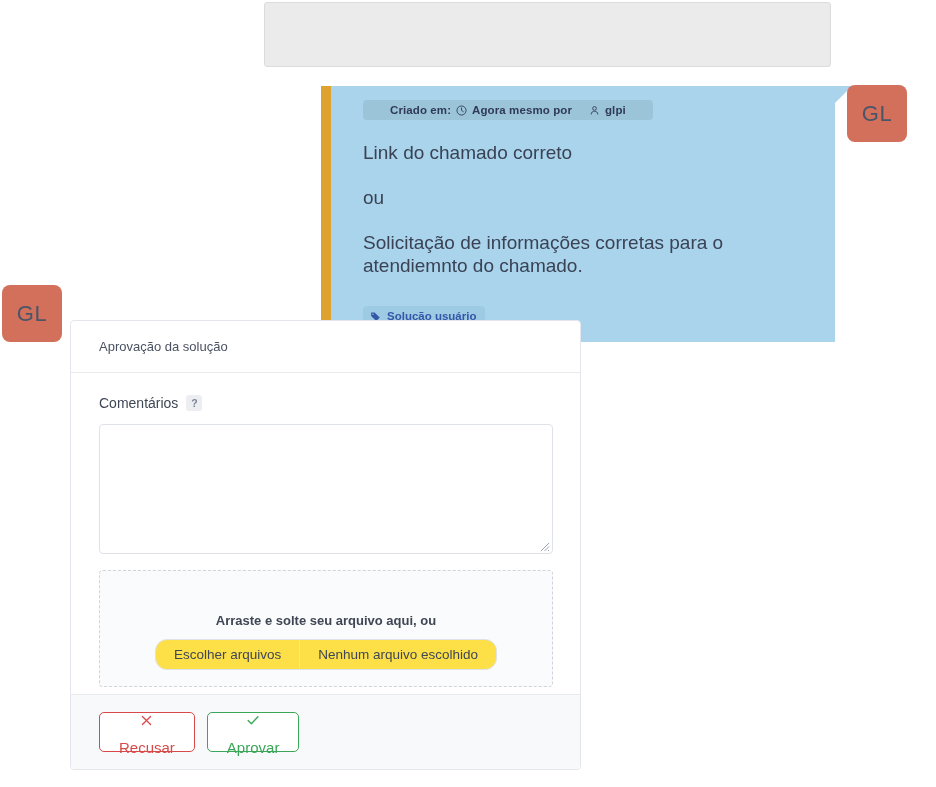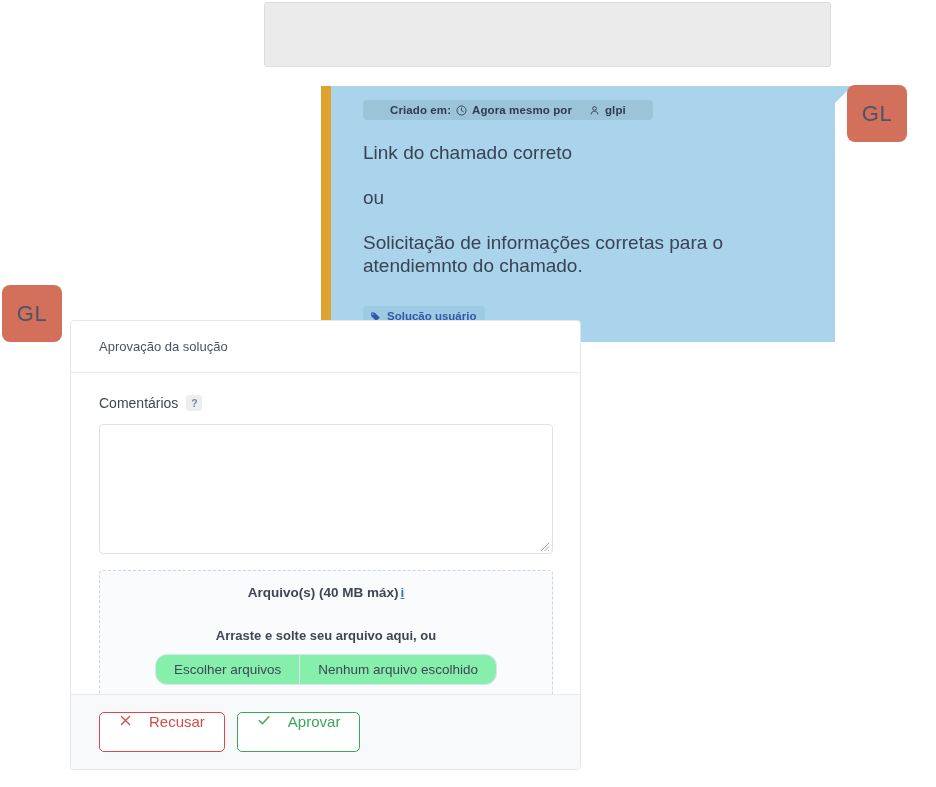--- a/index.html
+++ b/index.html
@@ -178,21 +178,21 @@
     margin-top: 28px;
     font-size: 13px;
     font-weight: bold;
     color: #3f4654;
   }
   .file-row {
     margin: 11px auto 0 auto;
     display: inline-flex;
     border: 1px solid #dfe2e8;
     border-radius: 12px;
-    background: #86efac;
+    background: #fde047;
     overflow: hidden;
   }
   .file-btn {
     padding: 7px 18px;
     font-size: 13.5px;
     color: #3f4654;
     border-right: 1px solid #dfe2e8;
     cursor: pointer;
   }
   .file-status {
@@ -207,28 +207,29 @@
     height: 75px;
     background: #f8f9fa;
     border-top: 1px solid #e8eaee;
     display: flex;
     align-items: center;
     gap: 12px;
     padding: 0 28px;
   }
   .btn {
     display: inline-flex;
-    align-items: flex-start;
-    gap: 17px;
+    align-items: center;
+    gap: 9px;
     height: 40px;
     padding: 0 19px;
     border-radius: 5px;
     background: #fff;
     font-size: 15px;
     cursor: pointer;
+    flex-direction: column;
   }
   .btn-danger { border: 1px solid #d84a4a; color: #d84a4a; }
   .btn-success { border: 1px solid #3aa657; color: #3aa657; }
 </style>
 </head>
 <body>
 
 <div id="root">
 
   <div class="top-panel">
@@ -295,23 +296,20 @@
       </div>
 
       <div style="position:relative;width:454px;">
         <textarea class="comment-box" placeholder="" style=""></textarea>
         <svg class="resize-grip" viewBox="0 0 10 10">
           <path d="M9 1L1 9M9 4.5L4.5 9M9 8L8 9" stroke="#9aa2b1" stroke-width="1" fill="none"></path>
         </svg>
       </div>
 
       <div class="dropzone">
-        <div class="dz-title">
-          <span>Arquivo(s) (40 MB máx)</span><span class="dz-info">i</span>
-        </div>
         <div class="dz-sub">Arraste e solte seu arquivo aqui, ou</div>
         <div class="file-row">
           <div class="file-btn">Escolher arquivos</div>
           <div class="file-status">Nenhum arquivo escolhido</div>
         </div>
       </div>
 
     </div>
 
     <div class="card-footer">

